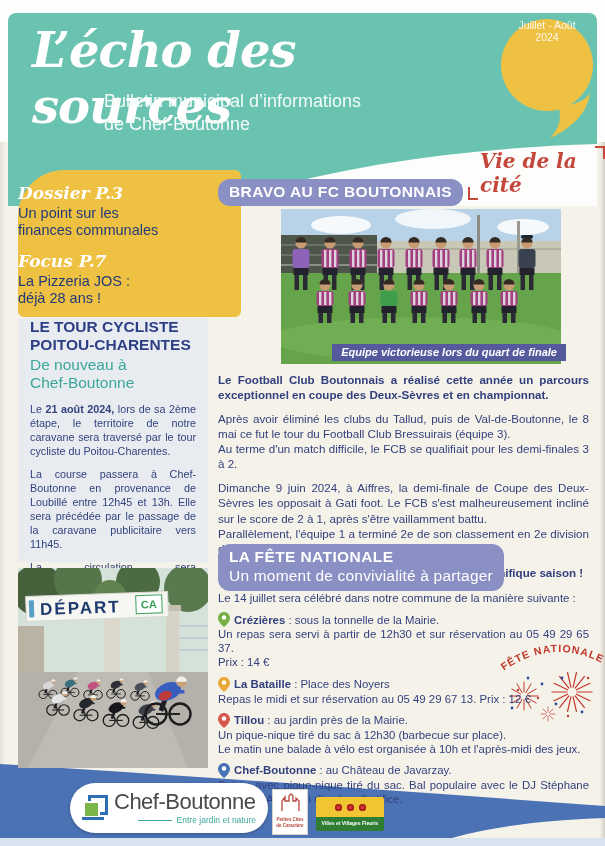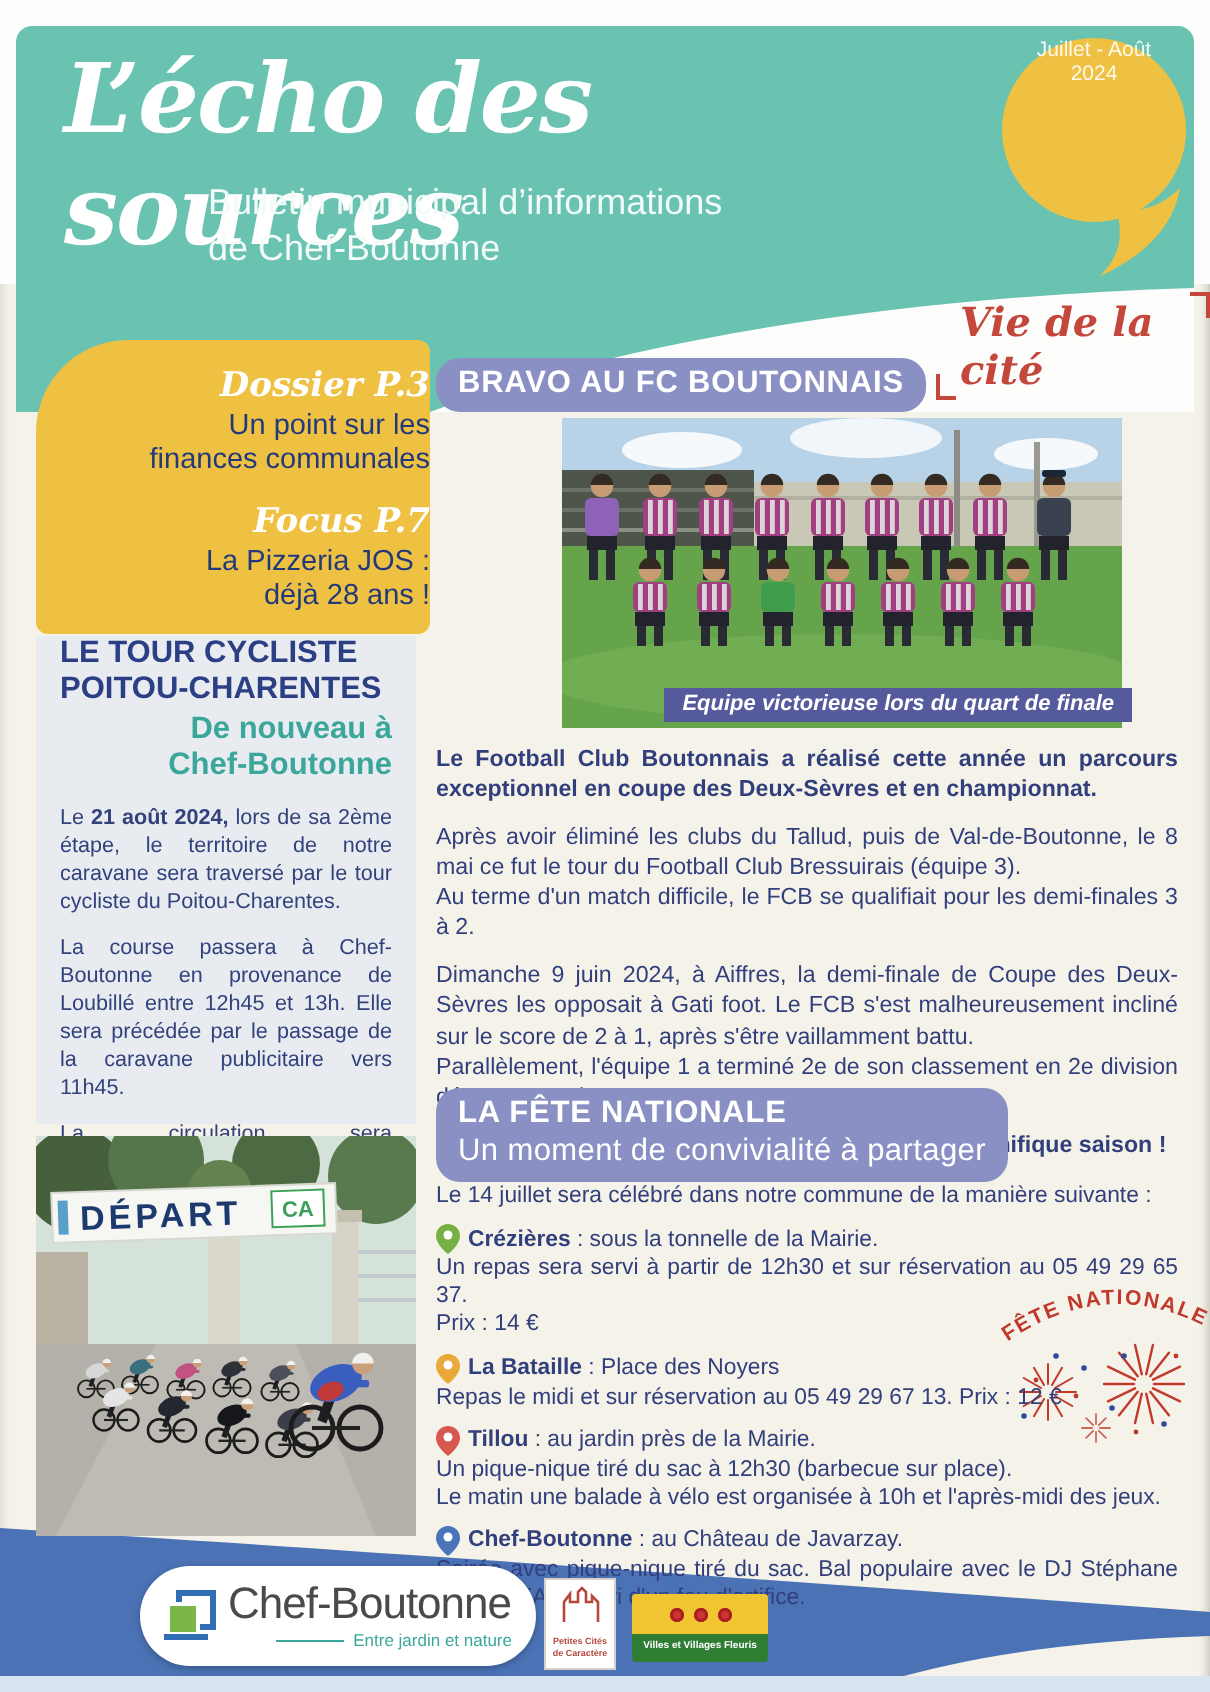--- a/index.html
+++ b/index.html
@@ -23,32 +23,32 @@
   .badge-period{font-size:10.5px;color:rgba(255,255,255,.9);margin-top:1px;}
   .badge-year{font-size:10.5px;color:rgba(255,255,255,.9);}
   #rubric{left:468px;top:146px;color:#c4473c;font-family:"DejaVu Serif",serif;
      font-style:italic;font-weight:bold;font-size:20px;padding:3px 12px;}
   #rubric::before{content:'';position:absolute;left:0;bottom:0;width:8px;height:11px;
      border-left:2px solid #c4473c;border-bottom:2px solid #c4473c;}
   #rubric::after{content:'';position:absolute;right:0;top:0;width:8px;height:11px;
      border-right:2px solid #c4473c;border-top:2px solid #c4473c;}
 
   
-  #yellow-box{left:18px;top:170px;width:197px;height:147px;background:#efc143;
-     border-radius:46px 6px 6px 6px;text-align:right;padding-top:13px;box-sizing:border-box;}
+  #yellow-box{left:18px;top:170px;width:223px;height:147px;background:#efc143;
+     border-radius:46px 6px 6px 6px;text-align:left;padding-top:13px;box-sizing:border-box;}
   .hl-label{font-family:"DejaVu Serif",serif;font-style:italic;font-weight:bold;
      color:#fff;font-size:17px;}
   .hl-text{color:#223a7a;font-size:14.5px;font-weight:500;line-height:1.18;margin-top:2px;}
   .hl-gap{height:12px;}
 
   
   #gray-box{left:18px;top:318px;width:190px;height:244px;background:#e8ecf1;
      padding:0 12px;box-sizing:border-box;}
   .cyc-title{color:#2c3f85;font-size:15.5px;font-weight:bold;line-height:1.15;}
-  .cyc-sub{color:#3ba79a;font-size:15.5px;font-weight:700;line-height:1.2;margin-top:2px;text-align:right;}
+  .cyc-sub{color:#3ba79a;font-size:15.5px;font-weight:400;line-height:1.2;margin-top:2px;}
   .cyc-p{color:#33427c;font-size:10.8px;line-height:1.3;text-align:justify;margin-top:9px;}
   #cyc-photo{left:18px;top:568px;width:190px;height:200px;z-index:2;}
 
   
   .section-bar{background:#8a8fc4;color:#fff;display:inline-block;padding:3px 11px 5px;
      font-size:15.5px;font-weight:600;letter-spacing:.4px;line-height:1.25;border-radius:12px;}
   #bar1{left:218px;top:179px;}
   #bar2{left:218px;top:544px;}
   #bar2 .bar-line2{font-weight:400;letter-spacing:.2px;}
   #team-photo-wrap{left:281px;top:209px;width:280px;height:155px;}

